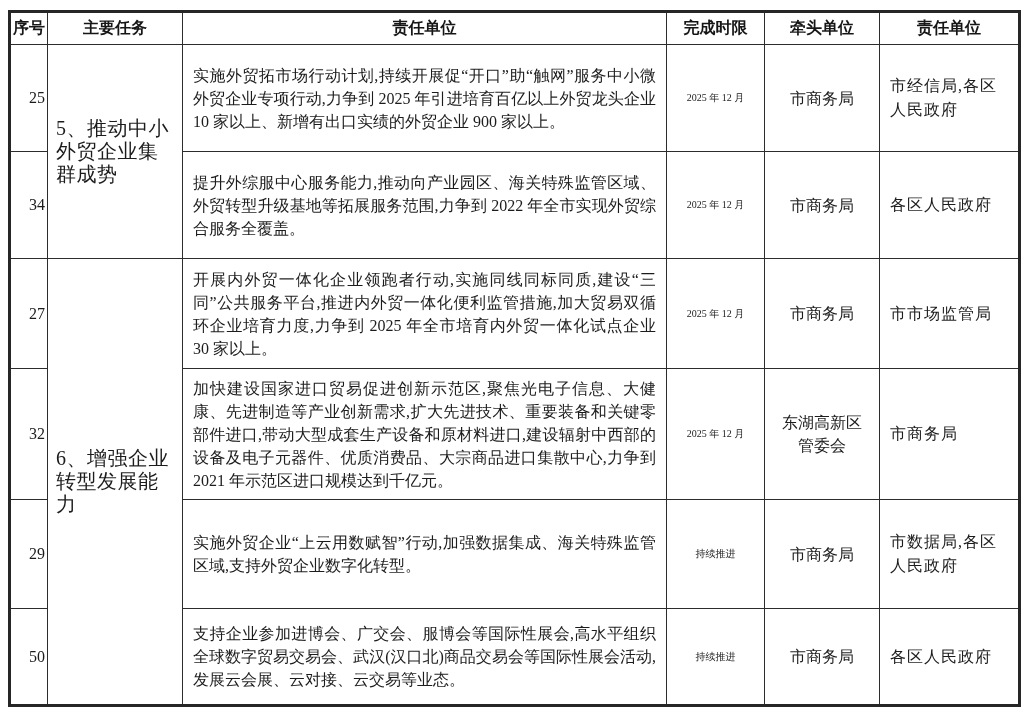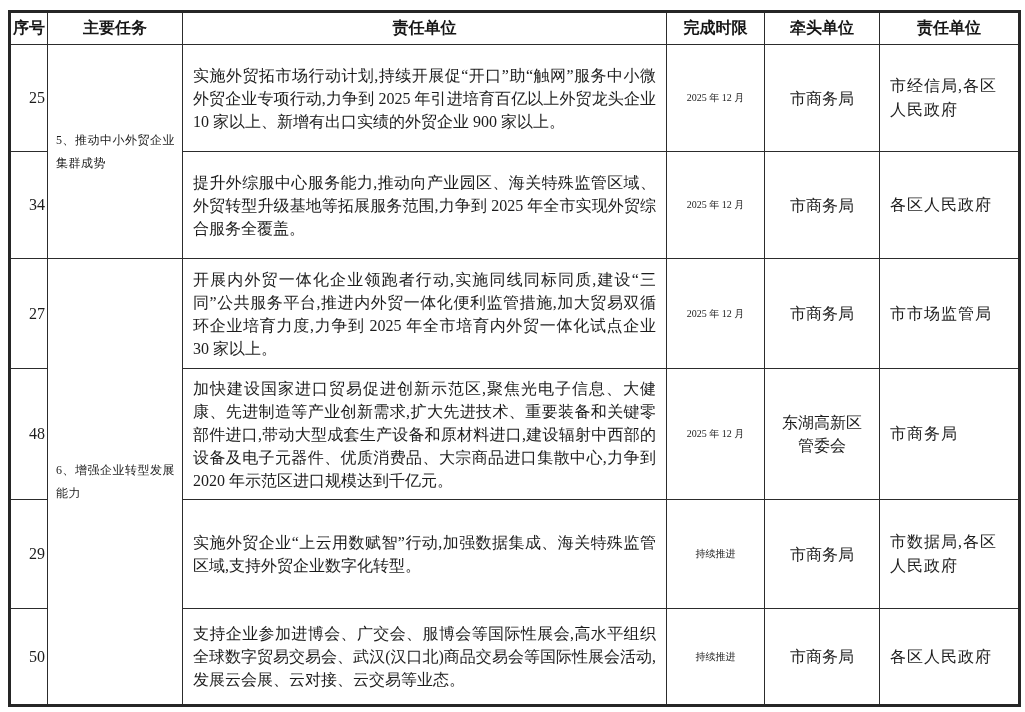--- a/index.html
+++ b/index.html
@@ -53,21 +53,21 @@
     text-align: center;
     padding: 2px;
     color: #161616;
   }
   td.no-cell {
     text-align: right;
     font-size: 16px;
     padding: 0 2px;
   }
   td.task-cell {
-    font-size: 12px;
+    font-size: 20px;
     line-height: 23px;
     text-align: left;
     padding: 0 6px 0 8px;
     letter-spacing: 0.5px;
   }
   td.measure-cell {
     font-size: 16px;
     line-height: 23px;
     text-align: justify;
     text-justify: inter-character;
@@ -121,36 +121,36 @@
       <tr class="h107">
         <td class="no-cell">25</td>
         <td class="task-cell" rowspan="2">5、推动中小外贸企业集群成势</td>
         <td class="measure-cell">实施外贸拓市场行动计划,持续开展促“开口”助“触网”服务中小微外贸企业专项行动,力争到 2025 年引进培育百亿以上外贸龙头企业 10 家以上、新增有出口实绩的外贸企业 900 家以上。</td>
         <td class="deadline-cell">2025 年 12 月</td>
         <td class="lead-cell">市商务局</td>
         <td class="resp-cell">市经信局,各区人民政府</td>
       </tr>
       <tr class="h107">
         <td class="no-cell">34</td>
-        <td class="measure-cell">提升外综服中心服务能力,推动向产业园区、海关特殊监管区域、外贸转型升级基地等拓展服务范围,力争到 2025 年全市实现外贸综合服务全覆盖。</td>
+        <td class="measure-cell">提升外综服中心服务能力,推动向产业园区、海关特殊监管区域、外贸转型升级基地等拓展服务范围,力争到 2022 年全市实现外贸综合服务全覆盖。</td>
         <td class="deadline-cell">2025 年 12 月</td>
         <td class="lead-cell">市商务局</td>
         <td class="resp-cell">各区人民政府</td>
       </tr>
       <tr class="h110">
         <td class="no-cell">27</td>
         <td class="task-cell" rowspan="4">6、增强企业转型发展能力</td>
         <td class="measure-cell">开展内外贸一体化企业领跑者行动,实施同线同标同质,建设“三同”公共服务平台,推进内外贸一体化便利监管措施,加大贸易双循环企业培育力度,力争到 2025 年全市培育内外贸一体化试点企业 30 家以上。</td>
         <td class="deadline-cell">2025 年 12 月</td>
         <td class="lead-cell">市商务局</td>
         <td class="resp-cell">市市场监管局</td>
       </tr>
       <tr class="h131">
-        <td class="no-cell">48</td>
-        <td class="measure-cell">加快建设国家进口贸易促进创新示范区,聚焦光电子信息、大健康、先进制造等产业创新需求,扩大先进技术、重要装备和关键零部件进口,带动大型成套生产设备和原材料进口,建设辐射中西部的设备及电子元器件、优质消费品、大宗商品进口集散中心,力争到 2020 年示范区进口规模达到千亿元。</td>
+        <td class="no-cell">32</td>
+        <td class="measure-cell">加快建设国家进口贸易促进创新示范区,聚焦光电子信息、大健康、先进制造等产业创新需求,扩大先进技术、重要装备和关键零部件进口,带动大型成套生产设备和原材料进口,建设辐射中西部的设备及电子元器件、优质消费品、大宗商品进口集散中心,力争到 2021 年示范区进口规模达到千亿元。</td>
         <td class="deadline-cell">2025 年 12 月</td>
         <td class="lead-cell">东湖高新区管委会</td>
         <td class="resp-cell">市商务局</td>
       </tr>
       <tr class="h109">
         <td class="no-cell">29</td>
         <td class="measure-cell">实施外贸企业“上云用数赋智”行动,加强数据集成、海关特殊监管区域,支持外贸企业数字化转型。</td>
         <td class="deadline-cell">持续推进</td>
         <td class="lead-cell">市商务局</td>
         <td class="resp-cell">市数据局,各区人民政府</td>

